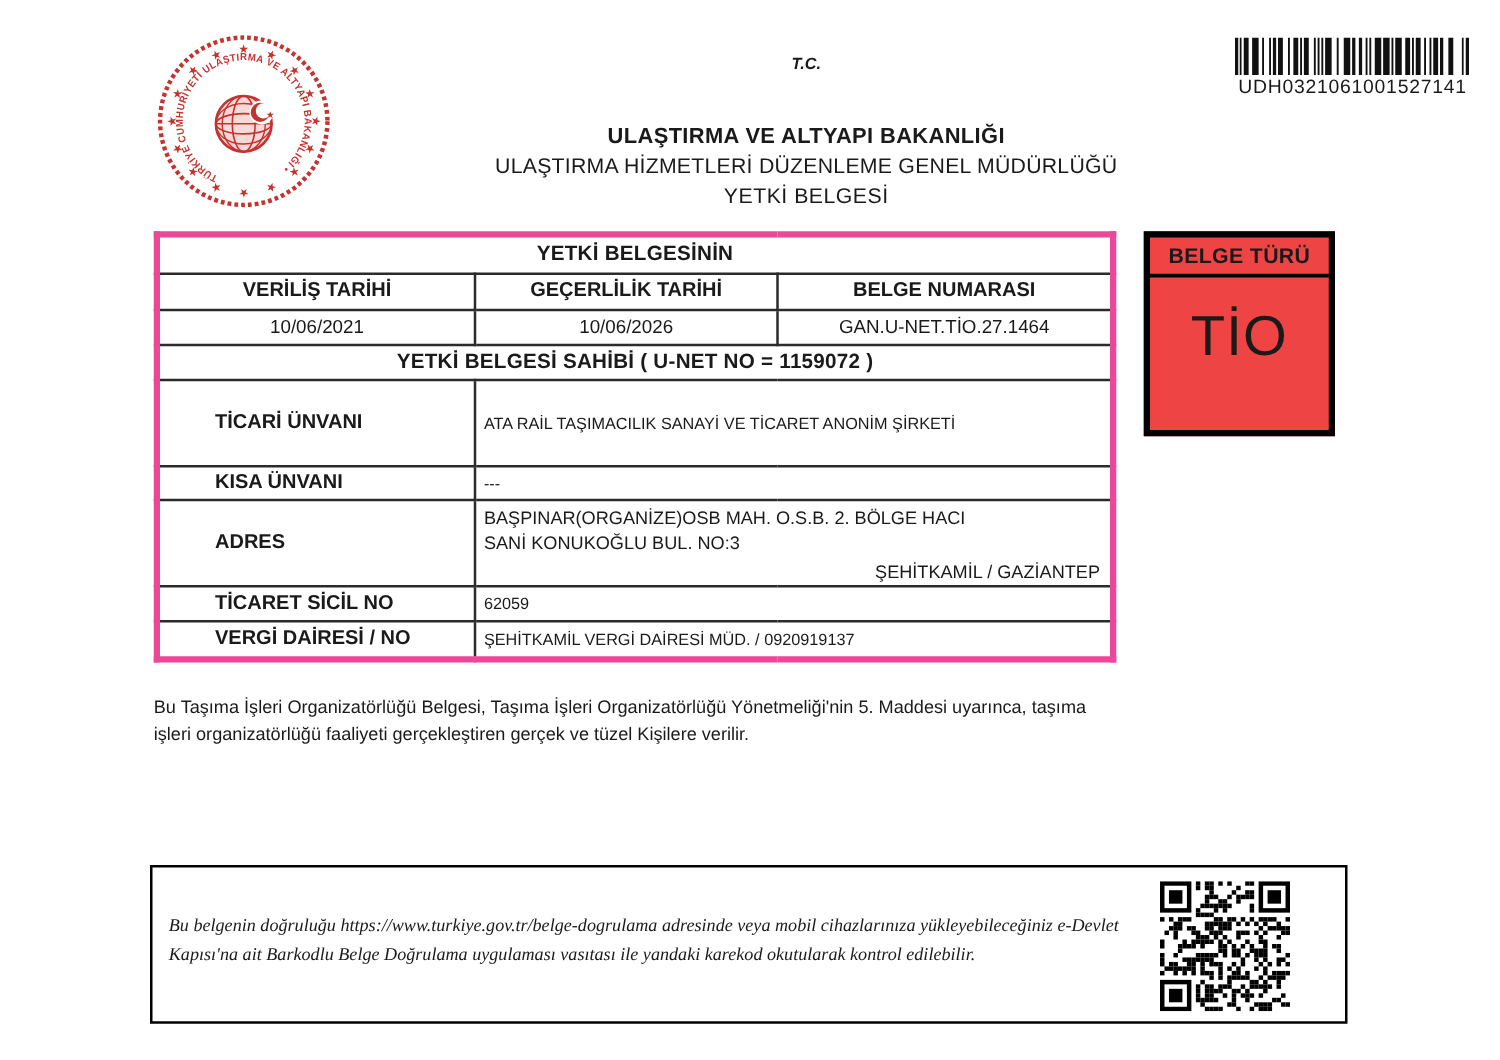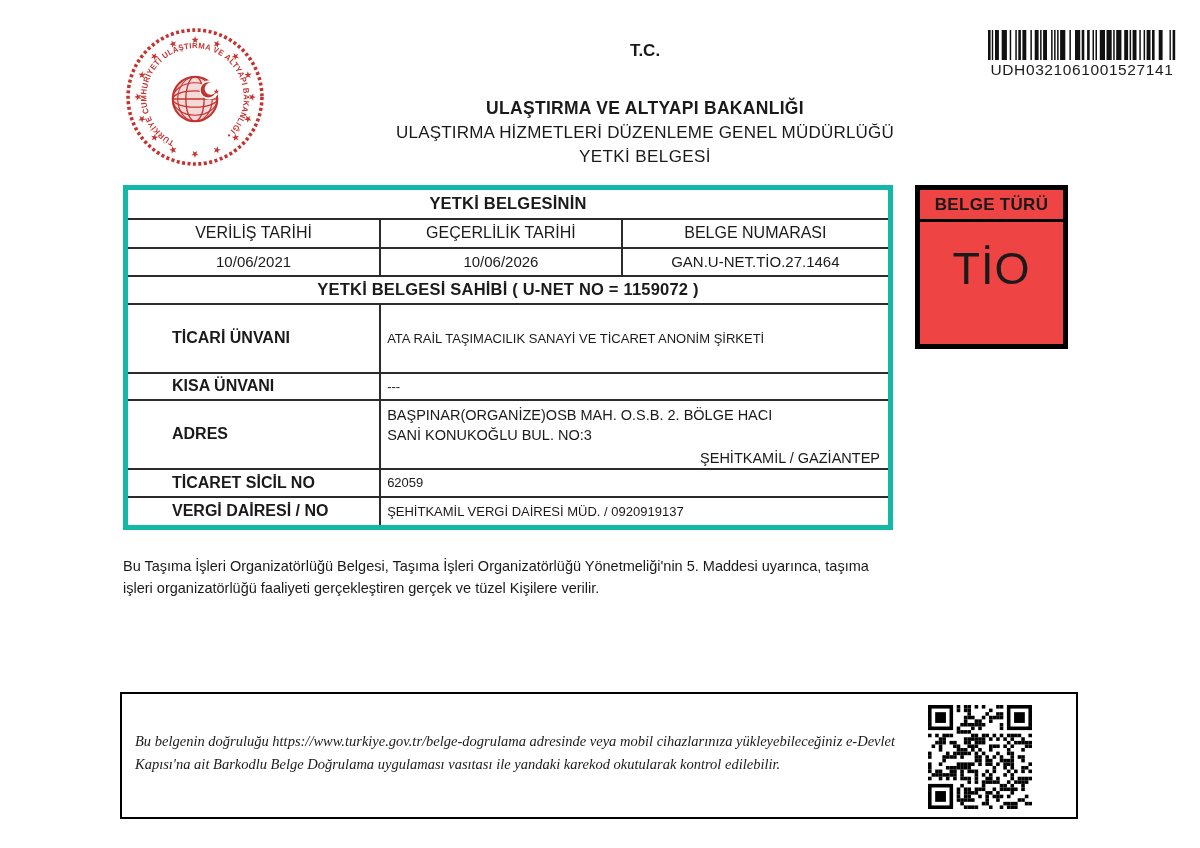--- a/index.html
+++ b/index.html
@@ -3,35 +3,35 @@
 <meta charset="utf-8">
 <style>
   * { margin:0; padding:0; box-sizing:border-box; }
   html,body { background:#ffffff; }
   body { font-family:"Liberation Sans", sans-serif; color:#1a1a1a; }
   .page { position:relative; width:1200px; height:848px; background:#ffffff; overflow:hidden; }
 
   
   .seal { position:absolute; left:124px; top:26px; width:142px; height:142px; }
   .header-text { position:absolute; left:95px; top:40px; width:1100px; text-align:center; }
-  .ht-line1 { font-weight:bold; font-size:17px; line-height:21px; }
+  .ht-line1 { font-weight:bold; font-size:13px; line-height:21px;font-style:italic; }
   .ht-line2 { font-weight:bold; font-size:17.5px; line-height:23px; letter-spacing:0.3px;margin-top:36px; }
   .ht-line3 { font-size:17px; line-height:25px; letter-spacing:0.2px; }
   .ht-line4 { font-size:17px; line-height:23px; letter-spacing:0.4px; }
 
   .barcode { position:absolute; left:988px; top:30px; width:188px; text-align:center; }
   .barcode svg { display:block; }
   .barcode-label { font-size:15.5px; letter-spacing:0.6px; margin-top:1px; white-space:nowrap; }
 
   
   table.cert { position:absolute; left:123px; top:185px; width:770px;
-               border-collapse:collapse; table-layout:fixed; border:5px solid #14b8a6; }
+               border-collapse:collapse; table-layout:fixed; border:5px solid #ec4899; }
   table.cert td { border:2px solid #2b2b2b; overflow:hidden; vertical-align:middle; }
   .sect { font-weight:bold; font-size:16.5px; text-align:center; letter-spacing:0.2px; }
-  .colhead { font-weight:normal; font-size:16px; text-align:center; }
+  .colhead { font-weight:bold; font-size:16px; text-align:center; }
   .cellval { font-size:15px; text-align:center; }
   .lbl { font-weight:bold; font-size:16px; padding-left:44px; }
   .val { font-size:13px; padding-left:6px; }
   .r1 { height:31px; } .r2 { height:29px; } .r3 { height:28px; } .r4 { height:28px; }
   .r5 { height:69px; } .r6 { height:27px; } .r7 { height:63px; } .r8 { height:28px; } .r9 { height:31px; }
   td.addr { vertical-align:top; padding-top:4px; line-height:20px; font-size:14.5px; }
   .addr-line { padding-left:6px; }
   .addr-city { text-align:right; padding-right:8px; margin-top:3px;margin-left:16px; }
 
   

